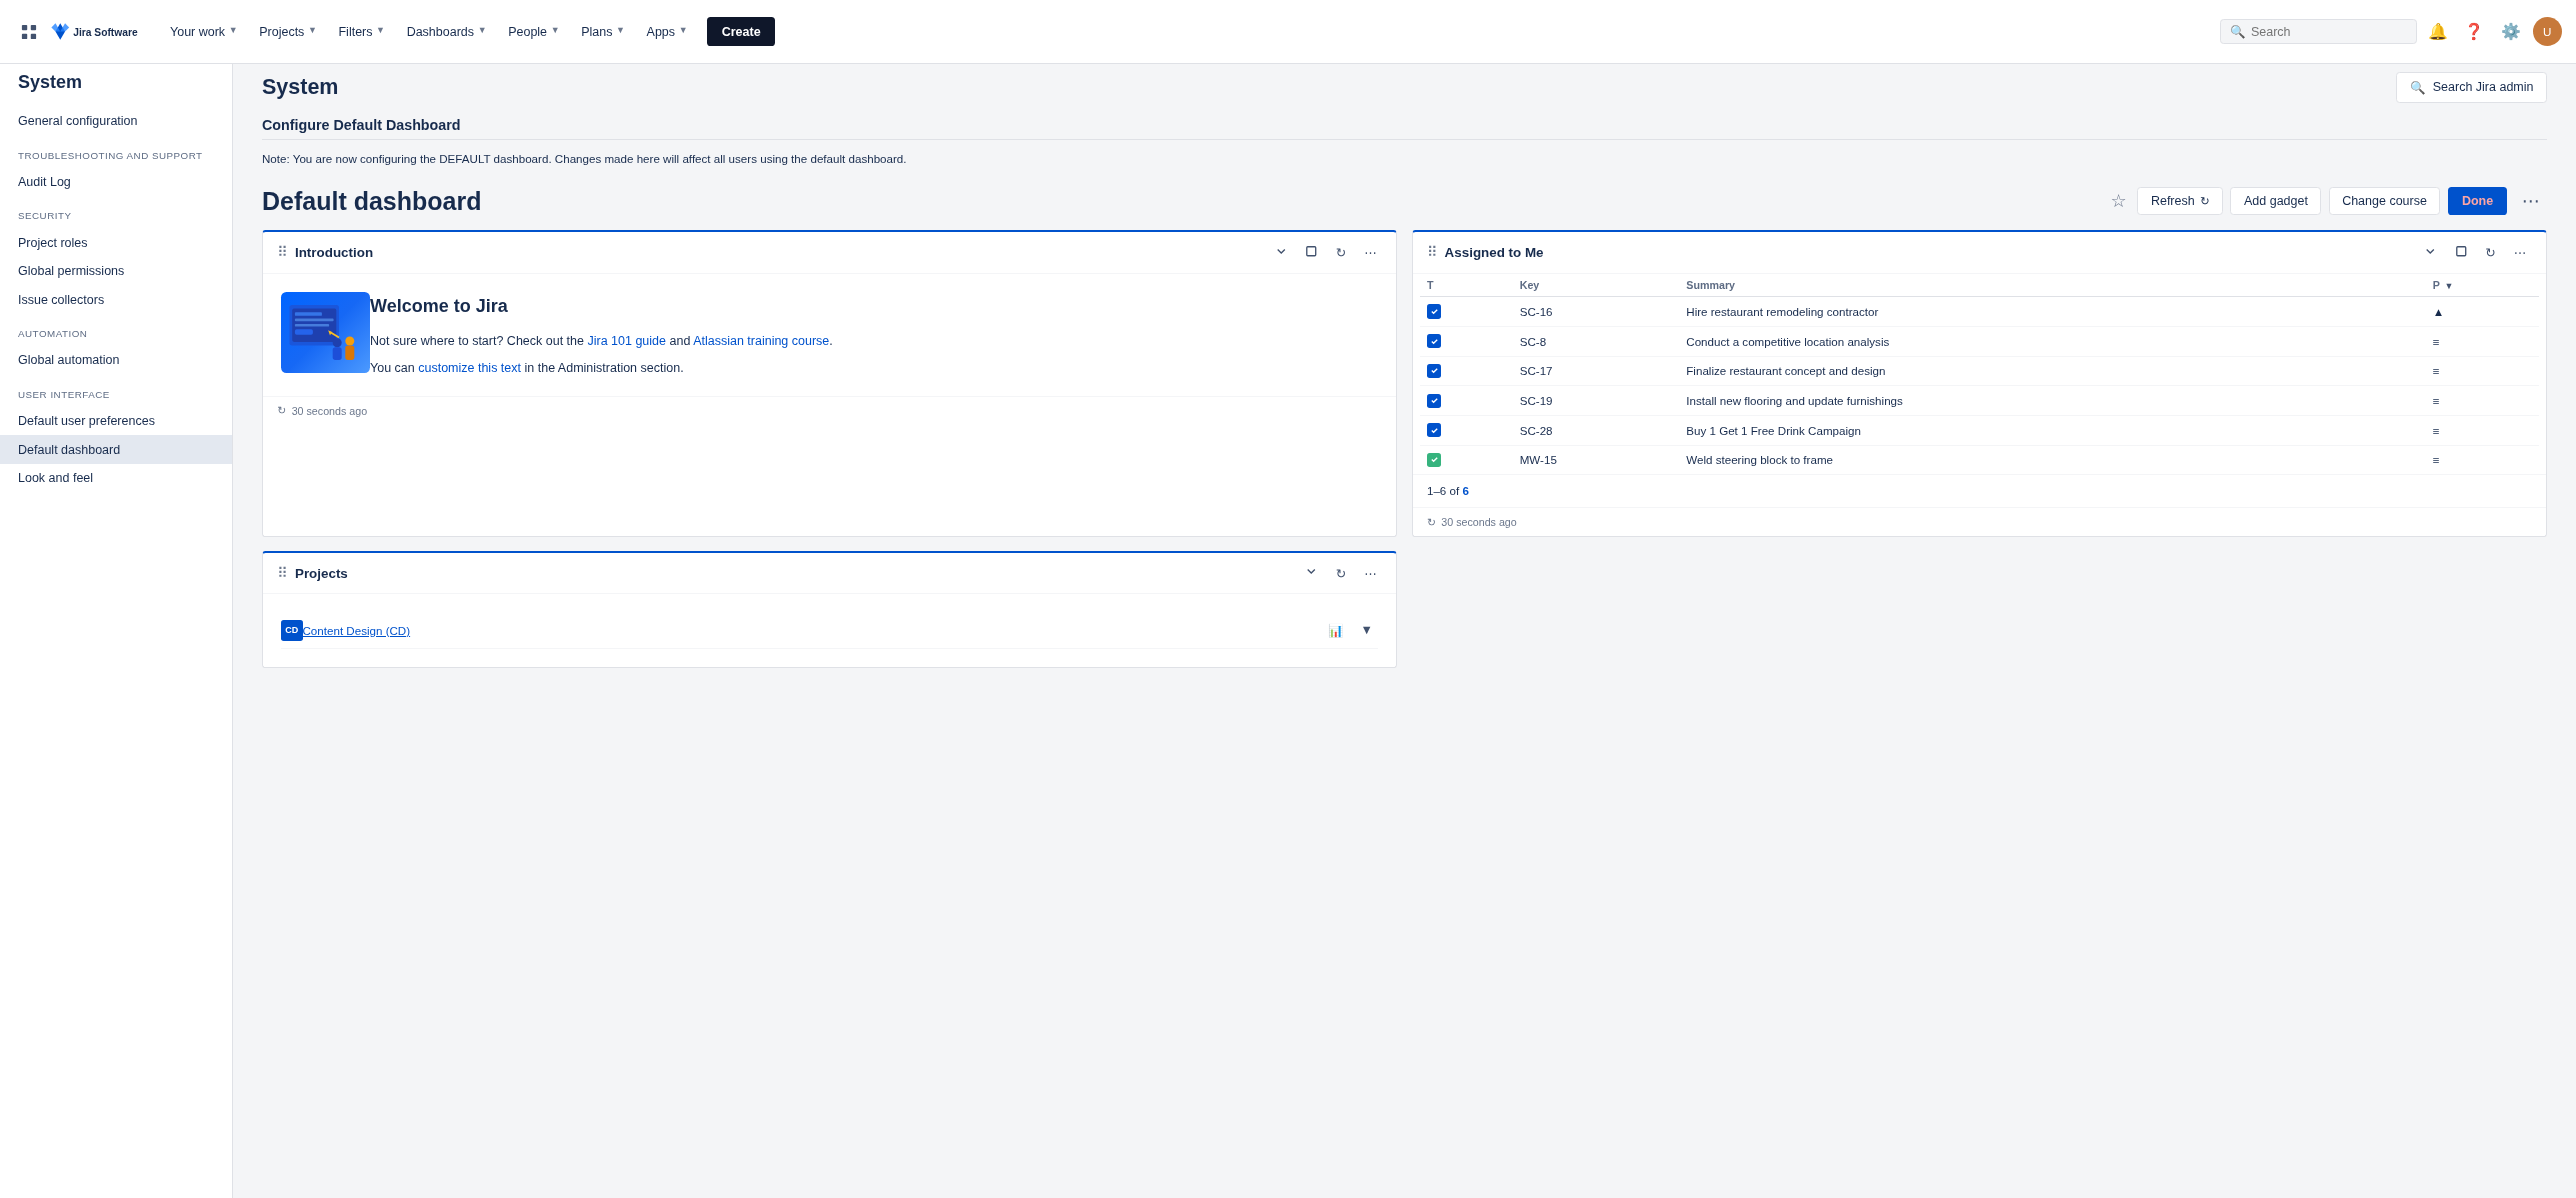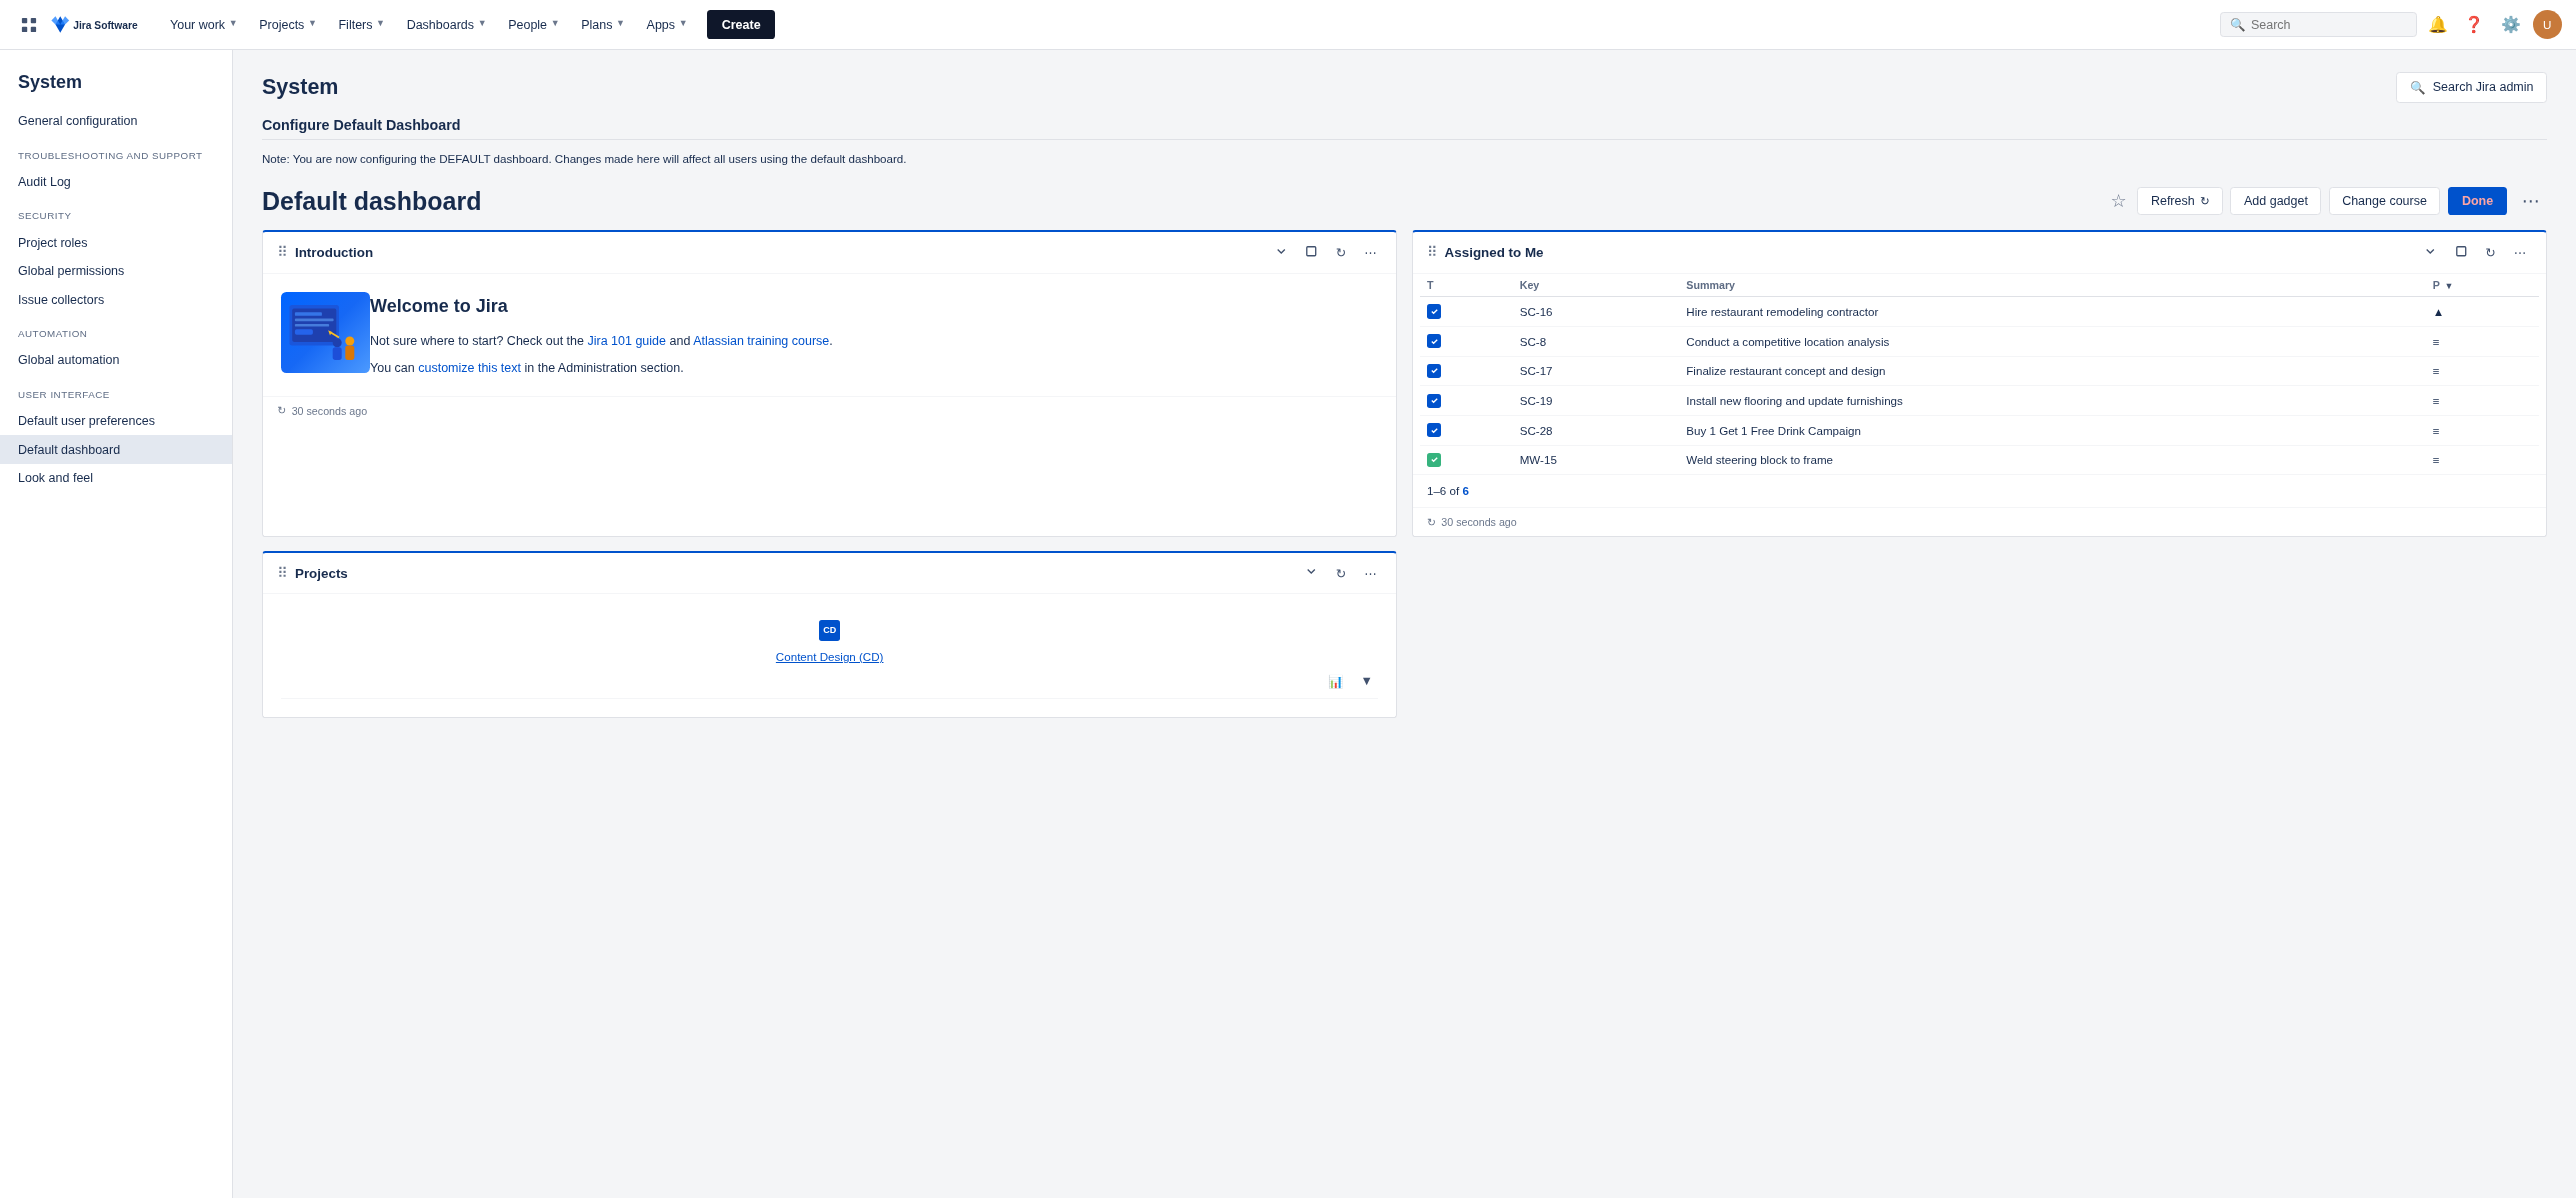--- a/index.html
+++ b/index.html
@@ -1,21 +1,21 @@
 <!DOCTYPE html>
 <html style="font-size:14.3px"><head>
   <meta charset="utf-8">
   <style>
     * { box-sizing: border-box; margin: 0; padding: 0; }
     body { font-family: -apple-system, BlinkMacSystemFont, 'Segoe UI', sans-serif; font-size: 12.5px; background: #f4f5f7; color: #172b4d; }
 
     
     .topnav {
       display: flex; align-items: center; background: #fff; border-bottom: 0.9px solid #dfe1e6;
-      padding: 0 14.3px; height: 50px; position: fixed; top: 0; left: 0; right: 0; z-index: 100;
+      padding: 0 14.3px; height: 64px; position: fixed; top: 0; left: 0; right: 0; z-index: 100;
     }
     .topnav-grid-icon { display: flex; align-items: center; justify-content: center; width: 29px; height: 29px; cursor: pointer; margin-right: 7.2px; }
     .topnav-logo { display: flex; align-items: center; margin-right: 21.5px; cursor: pointer; }
     .topnav-logo svg { width: 89px; height: 25px; }
     .topnav-nav { display: flex; align-items: center; gap: 3.6px; flex: 1; }
     .nav-item {
       display: flex; gap: 3.6px; padding: 5.4px 9px; border-radius: 3.6px;
       cursor: pointer; font-size: 12.5px; color: #172b4d; font-weight: 400; white-space: nowrap;
     }
     .nav-item .chevron { font-size: 9px; color: #6b778c; }
@@ -448,21 +448,21 @@
           <span class="gadget-title">Projects</span>
           <button class="gadget-icon-btn" title="Minimize">
             <svg width="12.5" height="12.5" viewBox="0 0 14 14" fill="none">
                 <path d="M3 5 L7 9 L11 5" stroke="#42526e" stroke-width="1.5" fill="none"></path>
               </svg>
           </button>
           <button class="gadget-icon-btn" title="Refresh">↻</button>
           <button class="gadget-icon-btn" title="More">⋯</button>
         </div>
         <div class="gadget-body">
-          <div style="display:flex; align-items:center; gap:9px; padding: 7.2px 0; border-bottom: 0.9px solid #f4f5f7; flex-direction: column;">
+          <div style="display:flex; align-items:center; padding: 7.2px 0; border-bottom: 0.9px solid #f4f5f7;">
             <div style="width:21.5px;height:21.5px;background:#0052cc;border-radius:2.7px;display:flex;align-items:center;justify-content:center;">
               <span style="color:#fff;font-size:9px;font-weight:700;">CD</span>
             </div>
             <a href="#" style="color:#0052cc;font-size:11.6px;">Content Design (CD)</a>
             <div style="margin-left:auto;display:flex;gap:5.4px;">
               <button class="gadget-icon-btn">📊</button>
               <button class="gadget-icon-btn">▼</button>
             </div>
           </div>
         </div>

